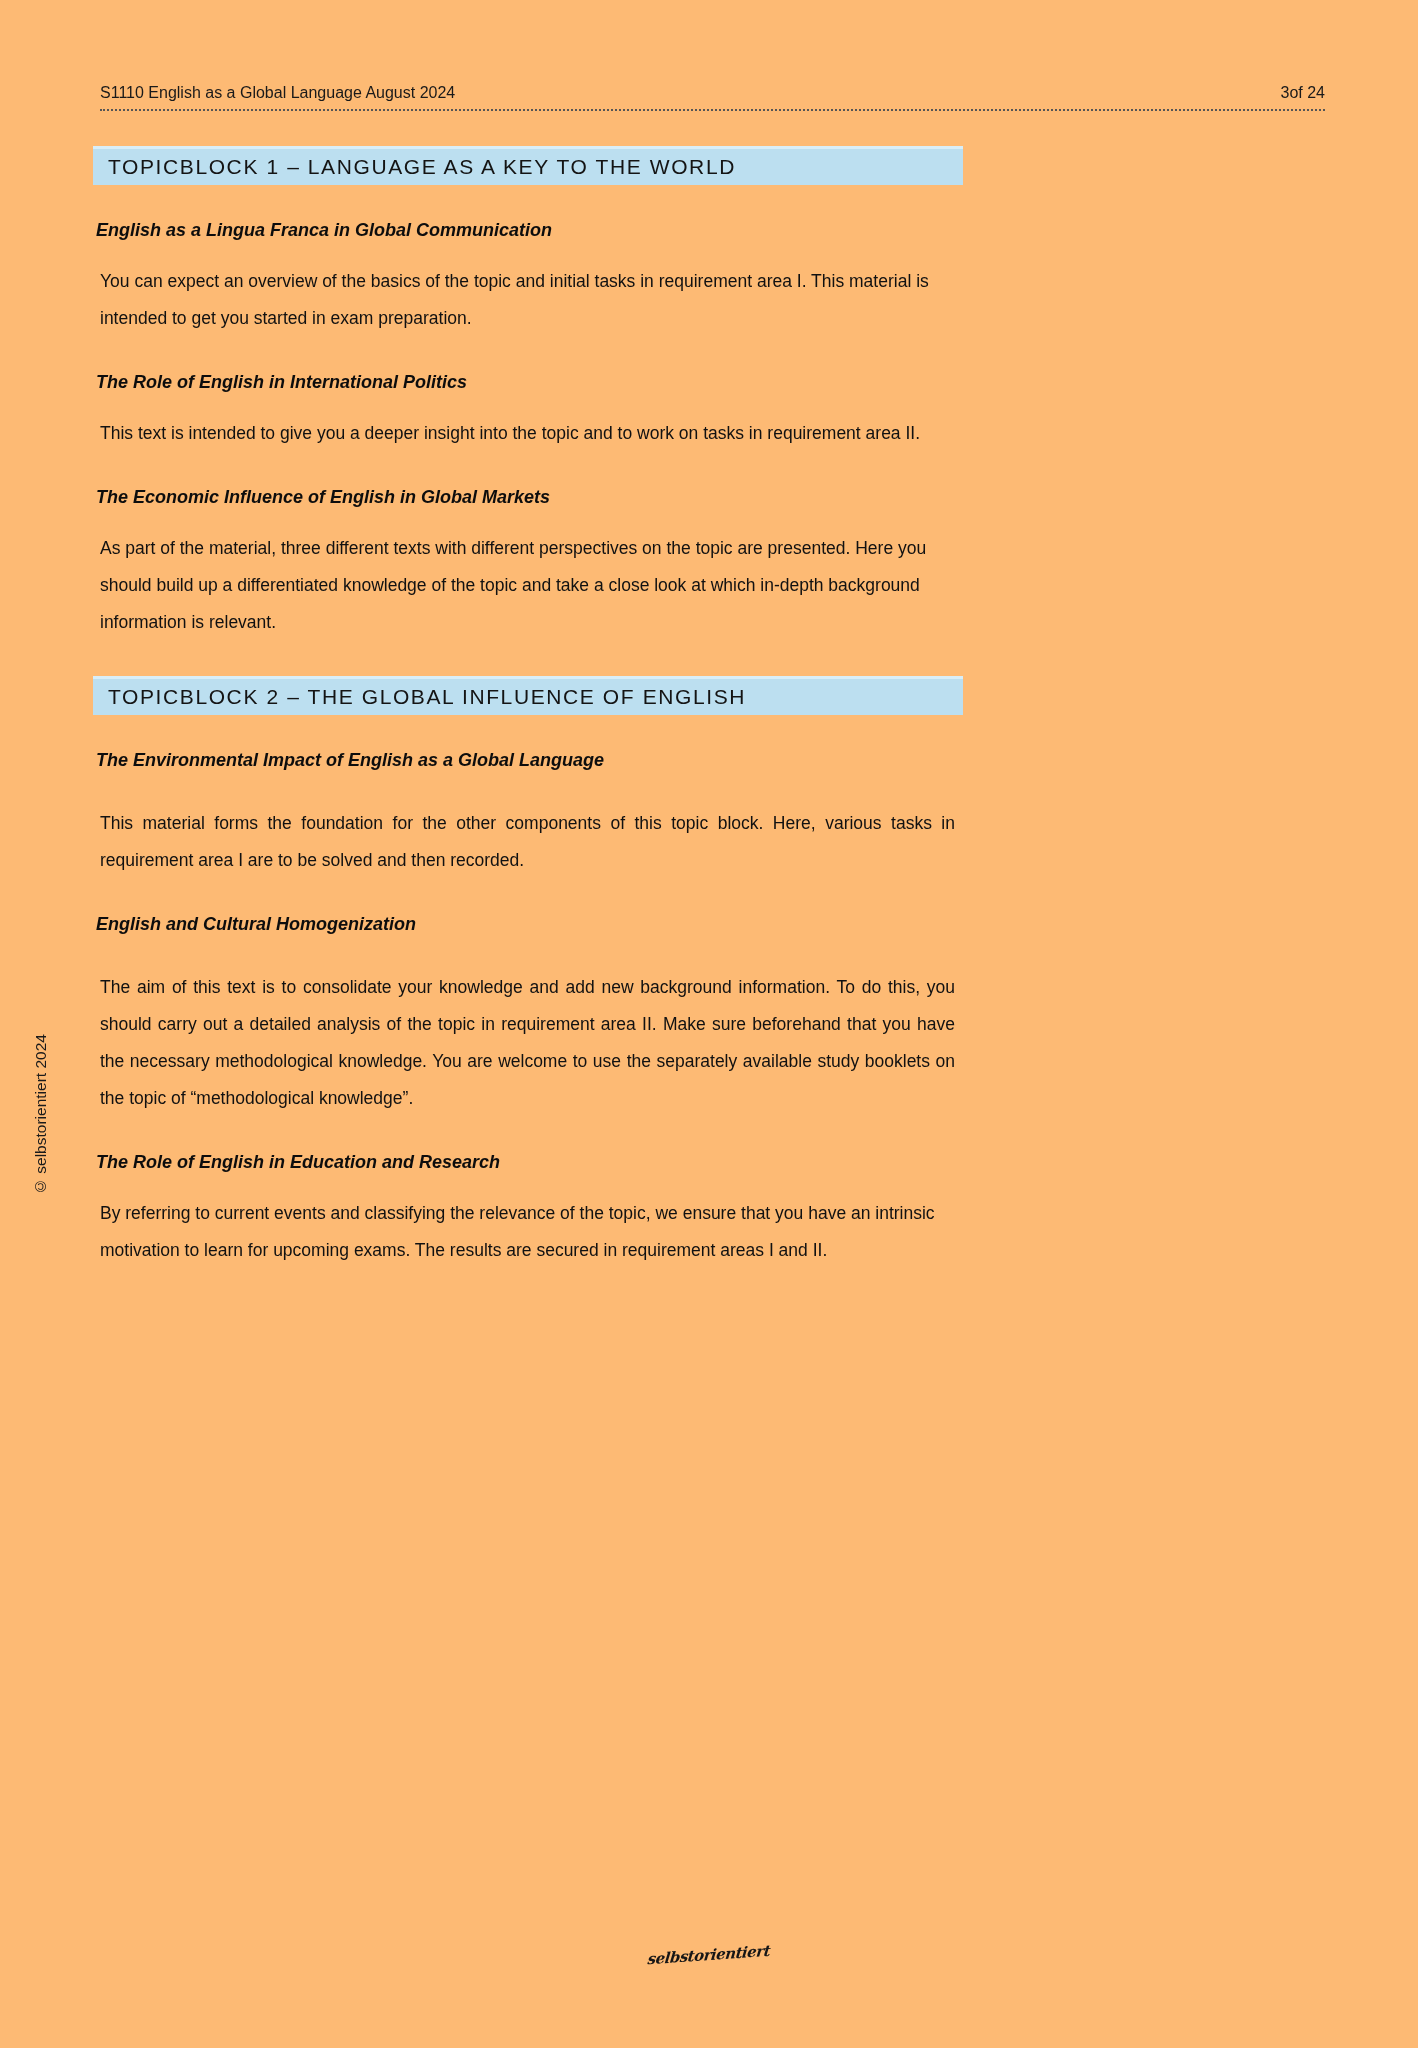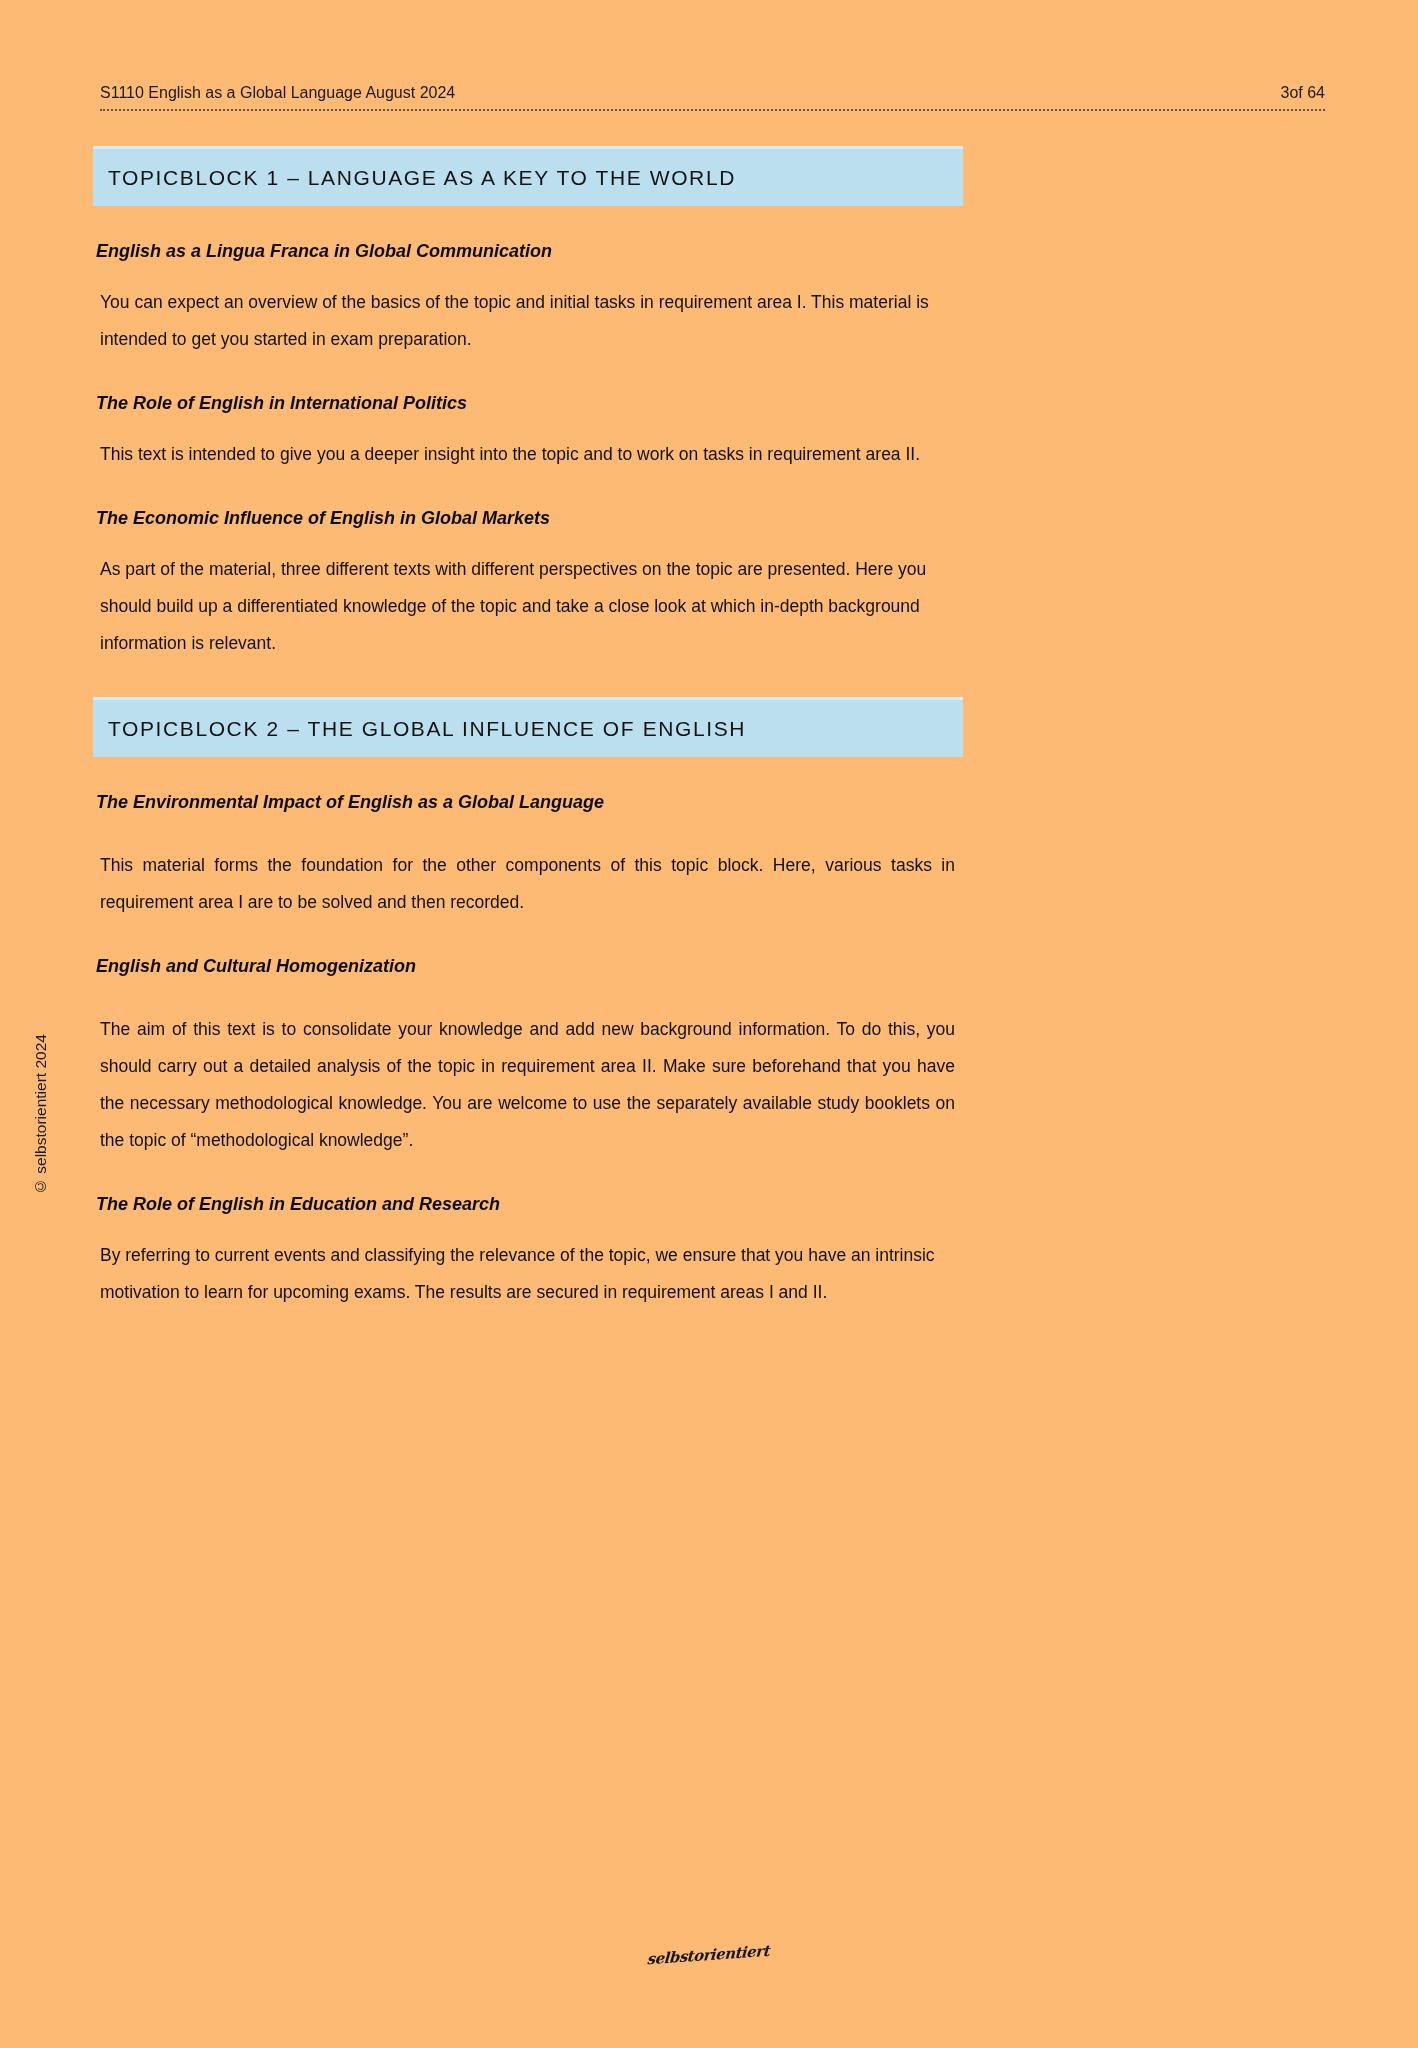--- a/index.html
+++ b/index.html
@@ -37,21 +37,21 @@
     right: 4px;
   }
   .glance-banner span {
     color: #ffffff; font-size: 21px; font-weight: bold; letter-spacing: 1.2px;
   }
 
   .topic-banner {
     margin-top: 35px;
     background: #bcdff0;
     border-top: 3px solid #d9eef8;
-    height: 60px;
+    height: 39px;
     display: flex; align-items: center;
     padding-left: 15px;
   }
   .topic-banner span {
     color: #141414; font-size: 21px; font-weight: 400; letter-spacing: 1.6px;
   }
 
   .item-title {
     margin: 35px 8px 0 3px;
     font-size: 18px; font-weight: bold; color: #0d0d0d; font-style: italic;
@@ -86,21 +86,21 @@
     letter-spacing: -0.5px;
   }
 </style>
 </head>
 <body>
 
 <div class="page">
 
   <div class="header-row">
     <span class="doc-title">S1110 English as a Global Language August 2024</span>
-    <span class="page-number">3of 64</span>
+    <span class="page-number">3of 24</span>
   </div>
 
   <div class="main-col">
 
 
     <div class="topic-block">
       <div class="topic-banner">
         <span>TOPICBLOCK 1 – LANGUAGE AS A KEY TO THE WORLD</span>
       </div>
 

